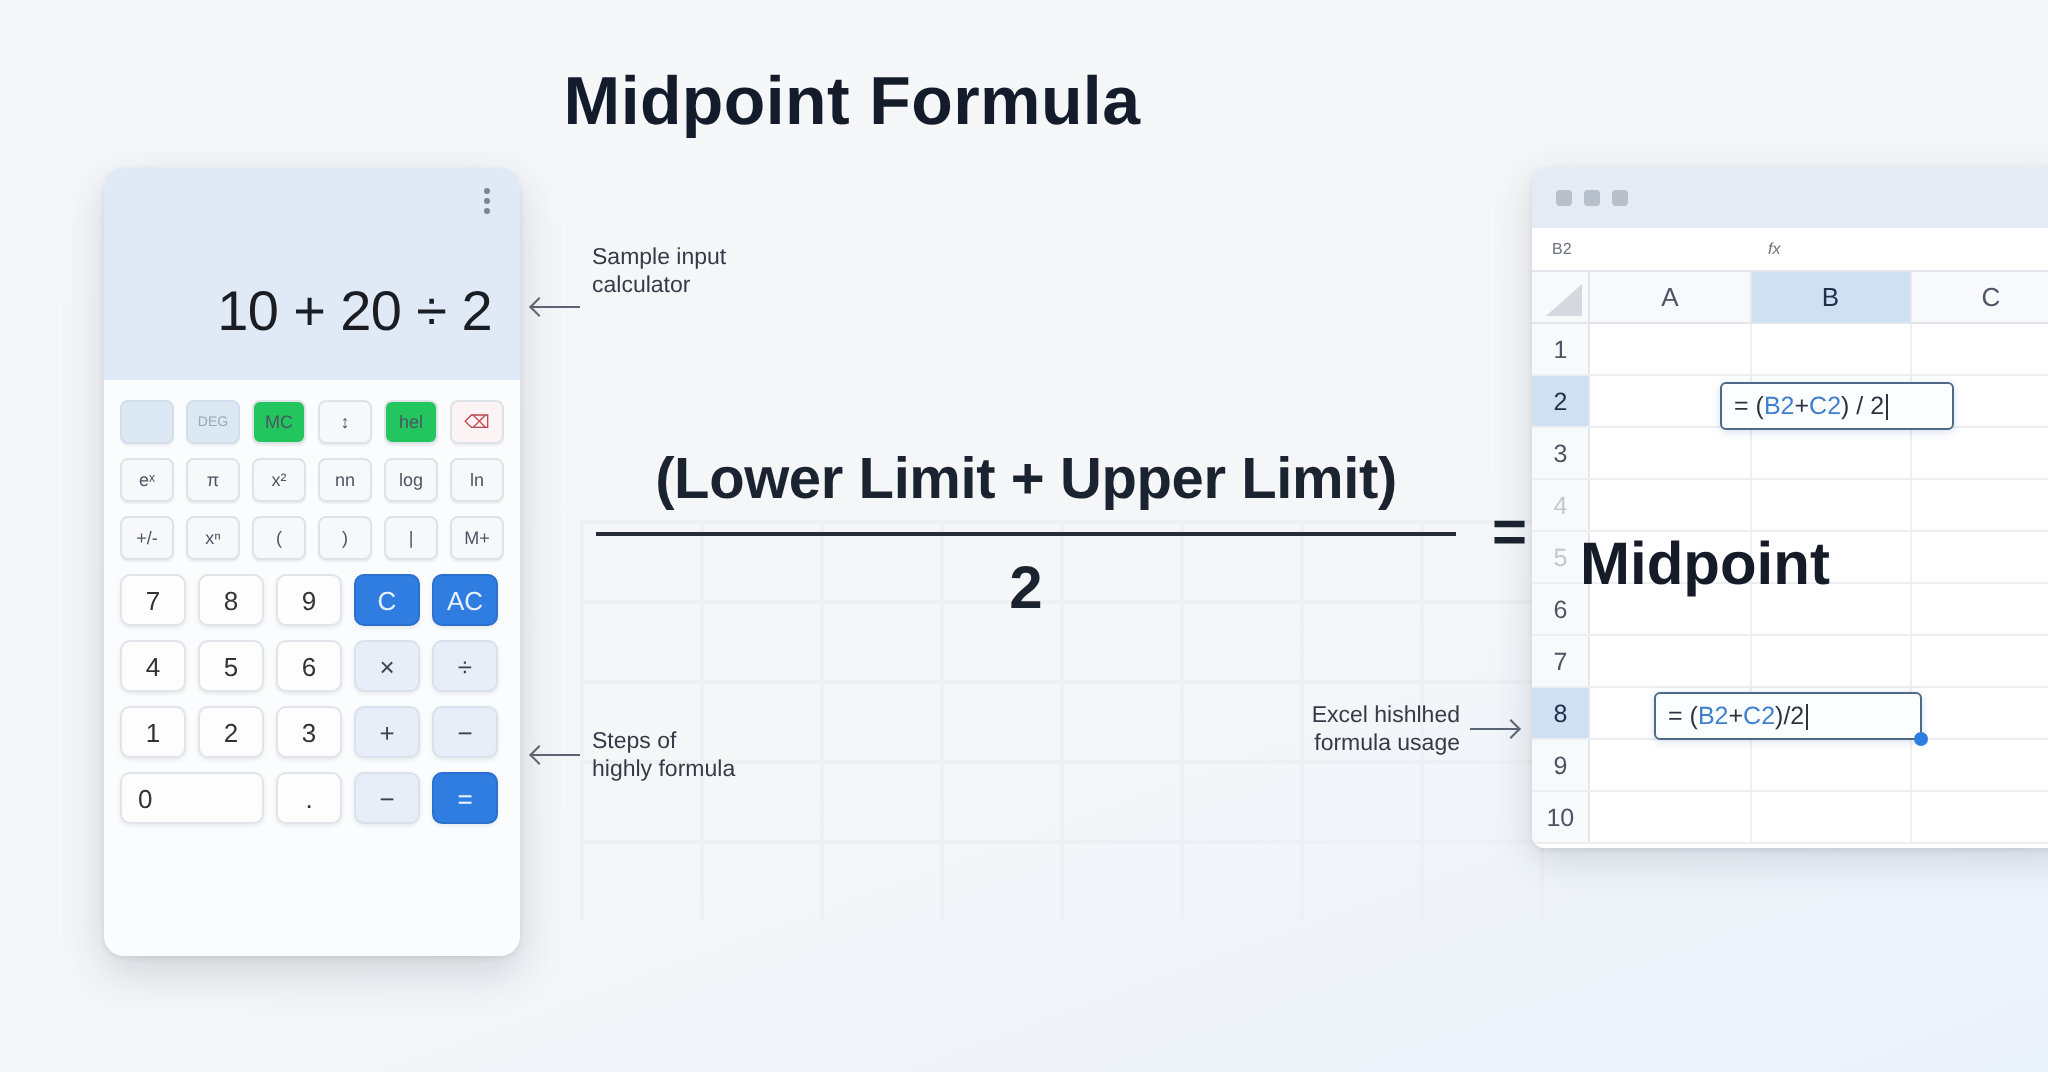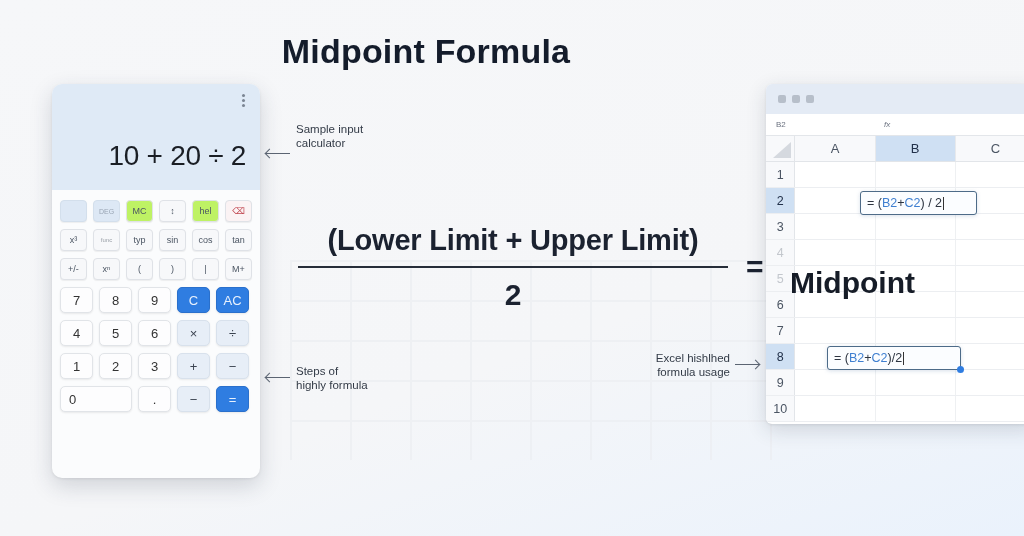--- a/index.html
+++ b/index.html
@@ -40,21 +40,21 @@
   }
   .keys { padding: 10px 8px 0 8px; }
   .row { display: flex; gap: 6px; margin-bottom: 7px; }
   .k {
     flex: 1; height: 22px; border-radius: 4px; background: #f7f8fa;
     border: 1px solid #dfe2e7; font-size: 9px; color: #4b5563;
     display: flex; align-items: center; justify-content: center;
     box-shadow: 0 1px 1px rgba(0,0,0,0.06);
   }
   .k.blank { background: #dde8f5; border-color: #d3dfec; }
-  .k.lav { background: #bef264; }
+  .k.lav { background: #22c55e; }
   .k.red { color: #c0464f; background: #fbf3f4; }
   .nrow { display: flex; gap: 6px; margin-bottom: 7px; }
   .nk {
     width: 33px; height: 26px; border-radius: 5px; background: #fdfdfe; border: 1px solid #e1e4e8;
     font-size: 13px; color: #333; display: flex; align-items: center; justify-content: center;
     box-shadow: 0 1px 2px rgba(0,0,0,0.08);
   }
   .nk.op { background: #e7eef7; border-color: #d8e1ec; color: #3b4350; }
   .nk.blue { background: #2f7de1; border-color: #2a70cc; color: #e8f1fd; }
   .nk.wide { width: 72px; justify-content: flex-start; padding-left: 8px; }
@@ -139,26 +139,26 @@
   <div class="keys">
     <div class="row">
       <div class="k blank"></div>
       <div class="k blank" style="color:#9aa6b5;font-size:7px">DEG</div>
       <div class="k lav">MC</div>
       <div class="k">↕</div>
       <div class="k lav">hel</div>
       <div class="k red">⌫</div>
     </div>
     <div class="row">
-      <div class="k">x³</div>
-      <div class="k" style="font-size:6px;color:#9aa0a8">func</div>
-      <div class="k">typ</div>
-      <div class="k">sin</div>
-      <div class="k">cos</div>
-      <div class="k">tan</div>
+      <div class="k">eˣ</div>
+      <div class="k">π</div>
+      <div class="k">x²</div>
+      <div class="k">nn</div>
+      <div class="k">log</div>
+      <div class="k">ln</div>
     </div>
     <div class="row">
       <div class="k">+/-</div>
       <div class="k">xⁿ</div>
       <div class="k">(</div>
       <div class="k">)</div>
       <div class="k">|</div>
       <div class="k">M+</div>
     </div>
 

